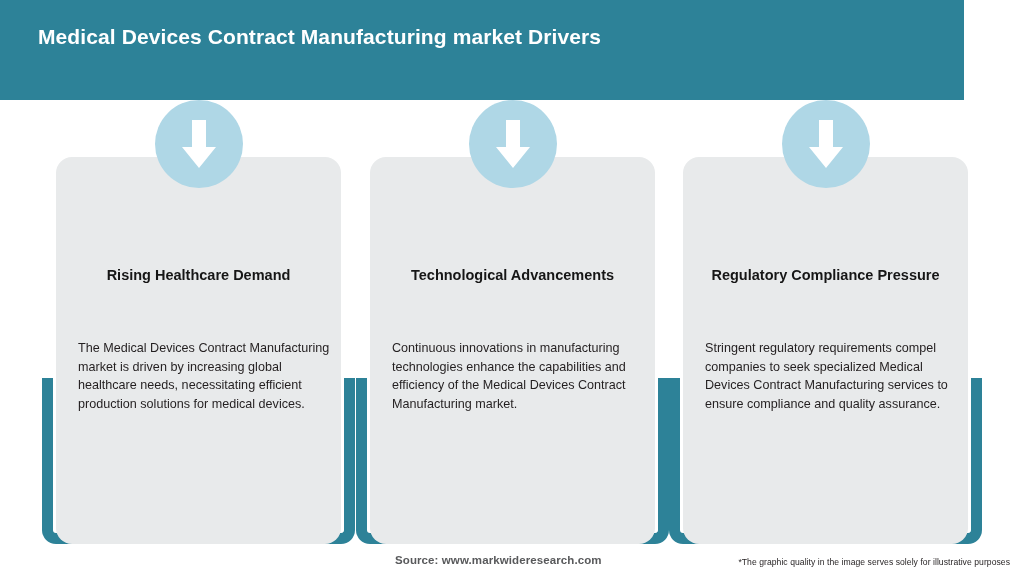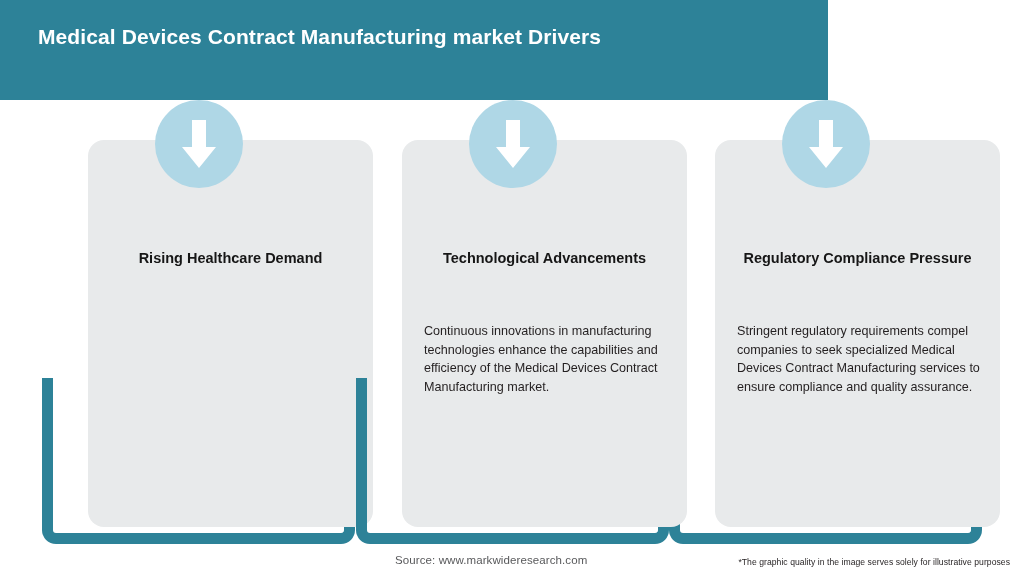--- a/index.html
+++ b/index.html
@@ -14,21 +14,21 @@
     font-family: "Liberation Sans", sans-serif;
     overflow: hidden;
     position: relative;
   }
 
   
   .header-band {
     position: absolute;
     left: 0;
     top: 0;
-    width: 828px;
+    width: 964px;
     height: 100px;
     background: #2d8298;
     box-sizing: border-box;
   }
   .header-title {
     position: absolute;
     left: 38px;
     top: 25px;
     font-size: 21px;
     font-weight: bold;
@@ -100,27 +100,26 @@
     border-bottom: 11px solid #2d8298;
     border-bottom-left-radius: 14px;
     border-bottom-right-radius: 14px;
     box-sizing: border-box;
   }
 
   
   .card {
     position: absolute;
     left: 14px;
-    top: 40px;
+    top: 57px;
     width: 285px;
     height: 387px;
     background: #e8eaeb;
     border-radius: 16px;
     box-sizing: border-box;
-    margin-left: 32px;
   }
 
   
   .icon-circle {
     position: absolute;
     top: 0px;
     left: 50%;
     transform: translateX(-50%);
     width: 88px;
     height: 88px;
@@ -156,21 +155,21 @@
   }
   .slot-3 .card-body { width: 262px; }
   .slot-2 .card-body { width: 258px; }
 
   
   .footer-source {
     position: absolute;
     left: 395px;
     top: 554px;
     font-size: 11.5px;
-    font-weight: normal;
+    font-weight: bold;
     color: #58595b;
     letter-spacing: 0.1px;
   }
   .footer-disclaimer {
     position: absolute;
     right: 14px;
     top: 557px;
     font-size: 8.6px;
     color: #231f20;
     letter-spacing: 0.05px;
@@ -184,20 +183,21 @@
   <div class="header-title">Medical Devices Contract Manufacturing market Drivers</div>
 
 </div>
 
 <div class="cards-area">
 
   <div class="card-slot slot-1">
     <div class="bracket"></div>
     <div class="card">
       <div class="card-heading">Rising Healthcare Demand</div>
+      <div class="card-body">The Medical Devices Contract Manufacturing market is driven by increasing global healthcare needs, necessitating efficient production solutions for medical devices.</div>
     </div>
     <div class="icon-circle">
       <svg width="38" height="52" viewBox="0 0 38 52">
         <polygon points="12,2 26,2 26,29 36,29 19,50 2,29 12,29" fill="#ffffff"></polygon>
       </svg>
     </div>
   </div>
 
   <div class="card-slot slot-3">
     <div class="bracket"></div>

